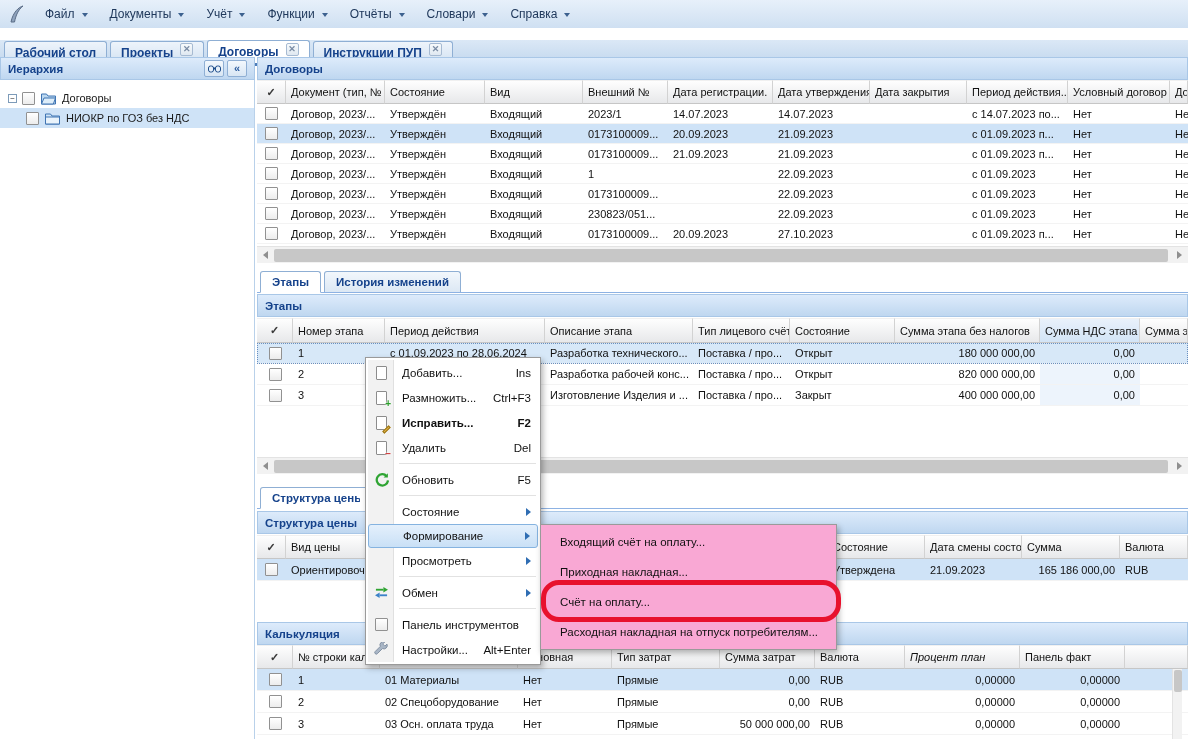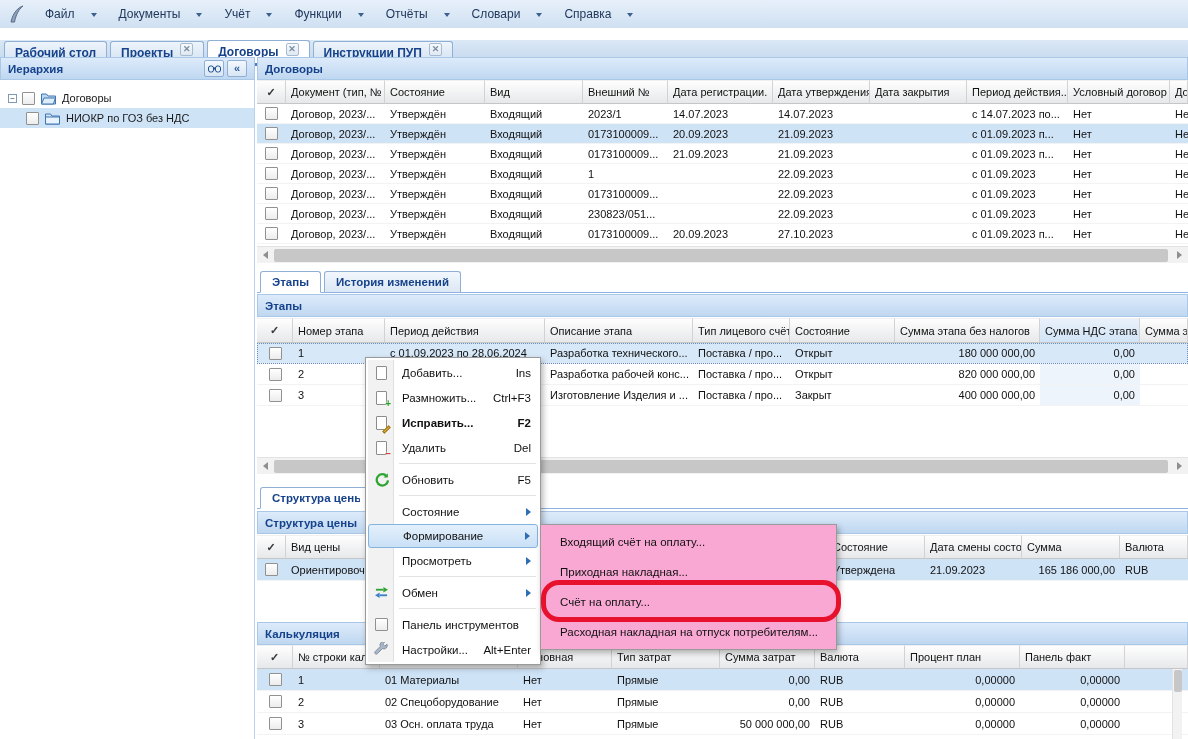--- a/index.html
+++ b/index.html
@@ -3,21 +3,21 @@
 <meta charset="utf-8">
 <style>
   * { box-sizing: border-box; margin: 0; padding: 0; }
   html,body { width:1188px; height:739px; overflow:hidden; }
   body { font-family:"Liberation Sans", sans-serif; font-size:11px; color:#111; background:#fff; position:relative; }
   .abs { position:absolute; }
 
   
   #menubar { left:0; top:0; width:1188px; height:28px; background:linear-gradient(#e7f0fa,#cfe0f2);
              display:flex; align-items:center; padding-left:4px; }
-  .mb-item { display:flex; align-items:center; gap:16px; padding:0 11px; height:22px; color:#20395c;
+  .mb-item { display:flex; align-items:center; gap:7px; padding:0 11px; height:22px; color:#20395c;
              font-size:12px; cursor:default; }
   .caret { width:0; height:0; border-left:3.5px solid transparent; border-right:3.5px solid transparent;
            border-top:4px solid #3c618f; margin-top:2px; }
   #logo { width:22px; height:22px; margin:0 6px 0 2px; }
 
   
   #tabstrip { left:0; top:28px; width:1188px; height:26px; background:linear-gradient(#dbe8f6,#c3d8ee);
               border-bottom:3px solid #4d7cb8; display:flex; align-items:flex-end; padding-left:4px;margin-top:12px; }
   .tab { height:22px; margin-right:3px; border:1px solid #8fafd4; border-bottom:none; border-radius:3px 3px 0 0;
          background:linear-gradient(#eef4fb,#d2e2f2); color:#15428b; font-weight:bold; font-size:12px;
@@ -440,21 +440,21 @@
 </div>
 <div id="grid-calc" class="grid abs" style="top:645px;">
     <div class="gh" style="height: 24px;">
       <div class="hc cbh" style="width: 36px;">✓</div>
       <div class="hc" style="width: 87px;">№ строки кал</div>
       <div class="hc" style="width: 138px;"></div>
       <div class="hc" style="width: 94px;">Основная</div>
       <div class="hc" style="width: 108px;">Тип затрат</div>
       <div class="hc" style="width: 95px;">Сумма затрат</div>
       <div class="hc" style="width: 90px;">Валюта</div>
-      <div class="hc" style="width: 115px;">Процент план</div>
+      <div class="hc" style="width: 115px; font-style: italic;">Процент план</div>
       <div class="hc" style="width: 105px;">Панель факт</div>
       <div class="hc" style="width: 63px;"></div>
     </div>
     <div class="gr sel" style="height: 22px;">
       <div class="c cbc" style="width: 36px;">
         <span class="cbx"></span>
       </div>
       <div class="c" style="width: 87px;">1</div>
       <div class="c" style="width: 138px;">01 Материалы</div>
       <div class="c" style="width: 94px;">Нет</div>

